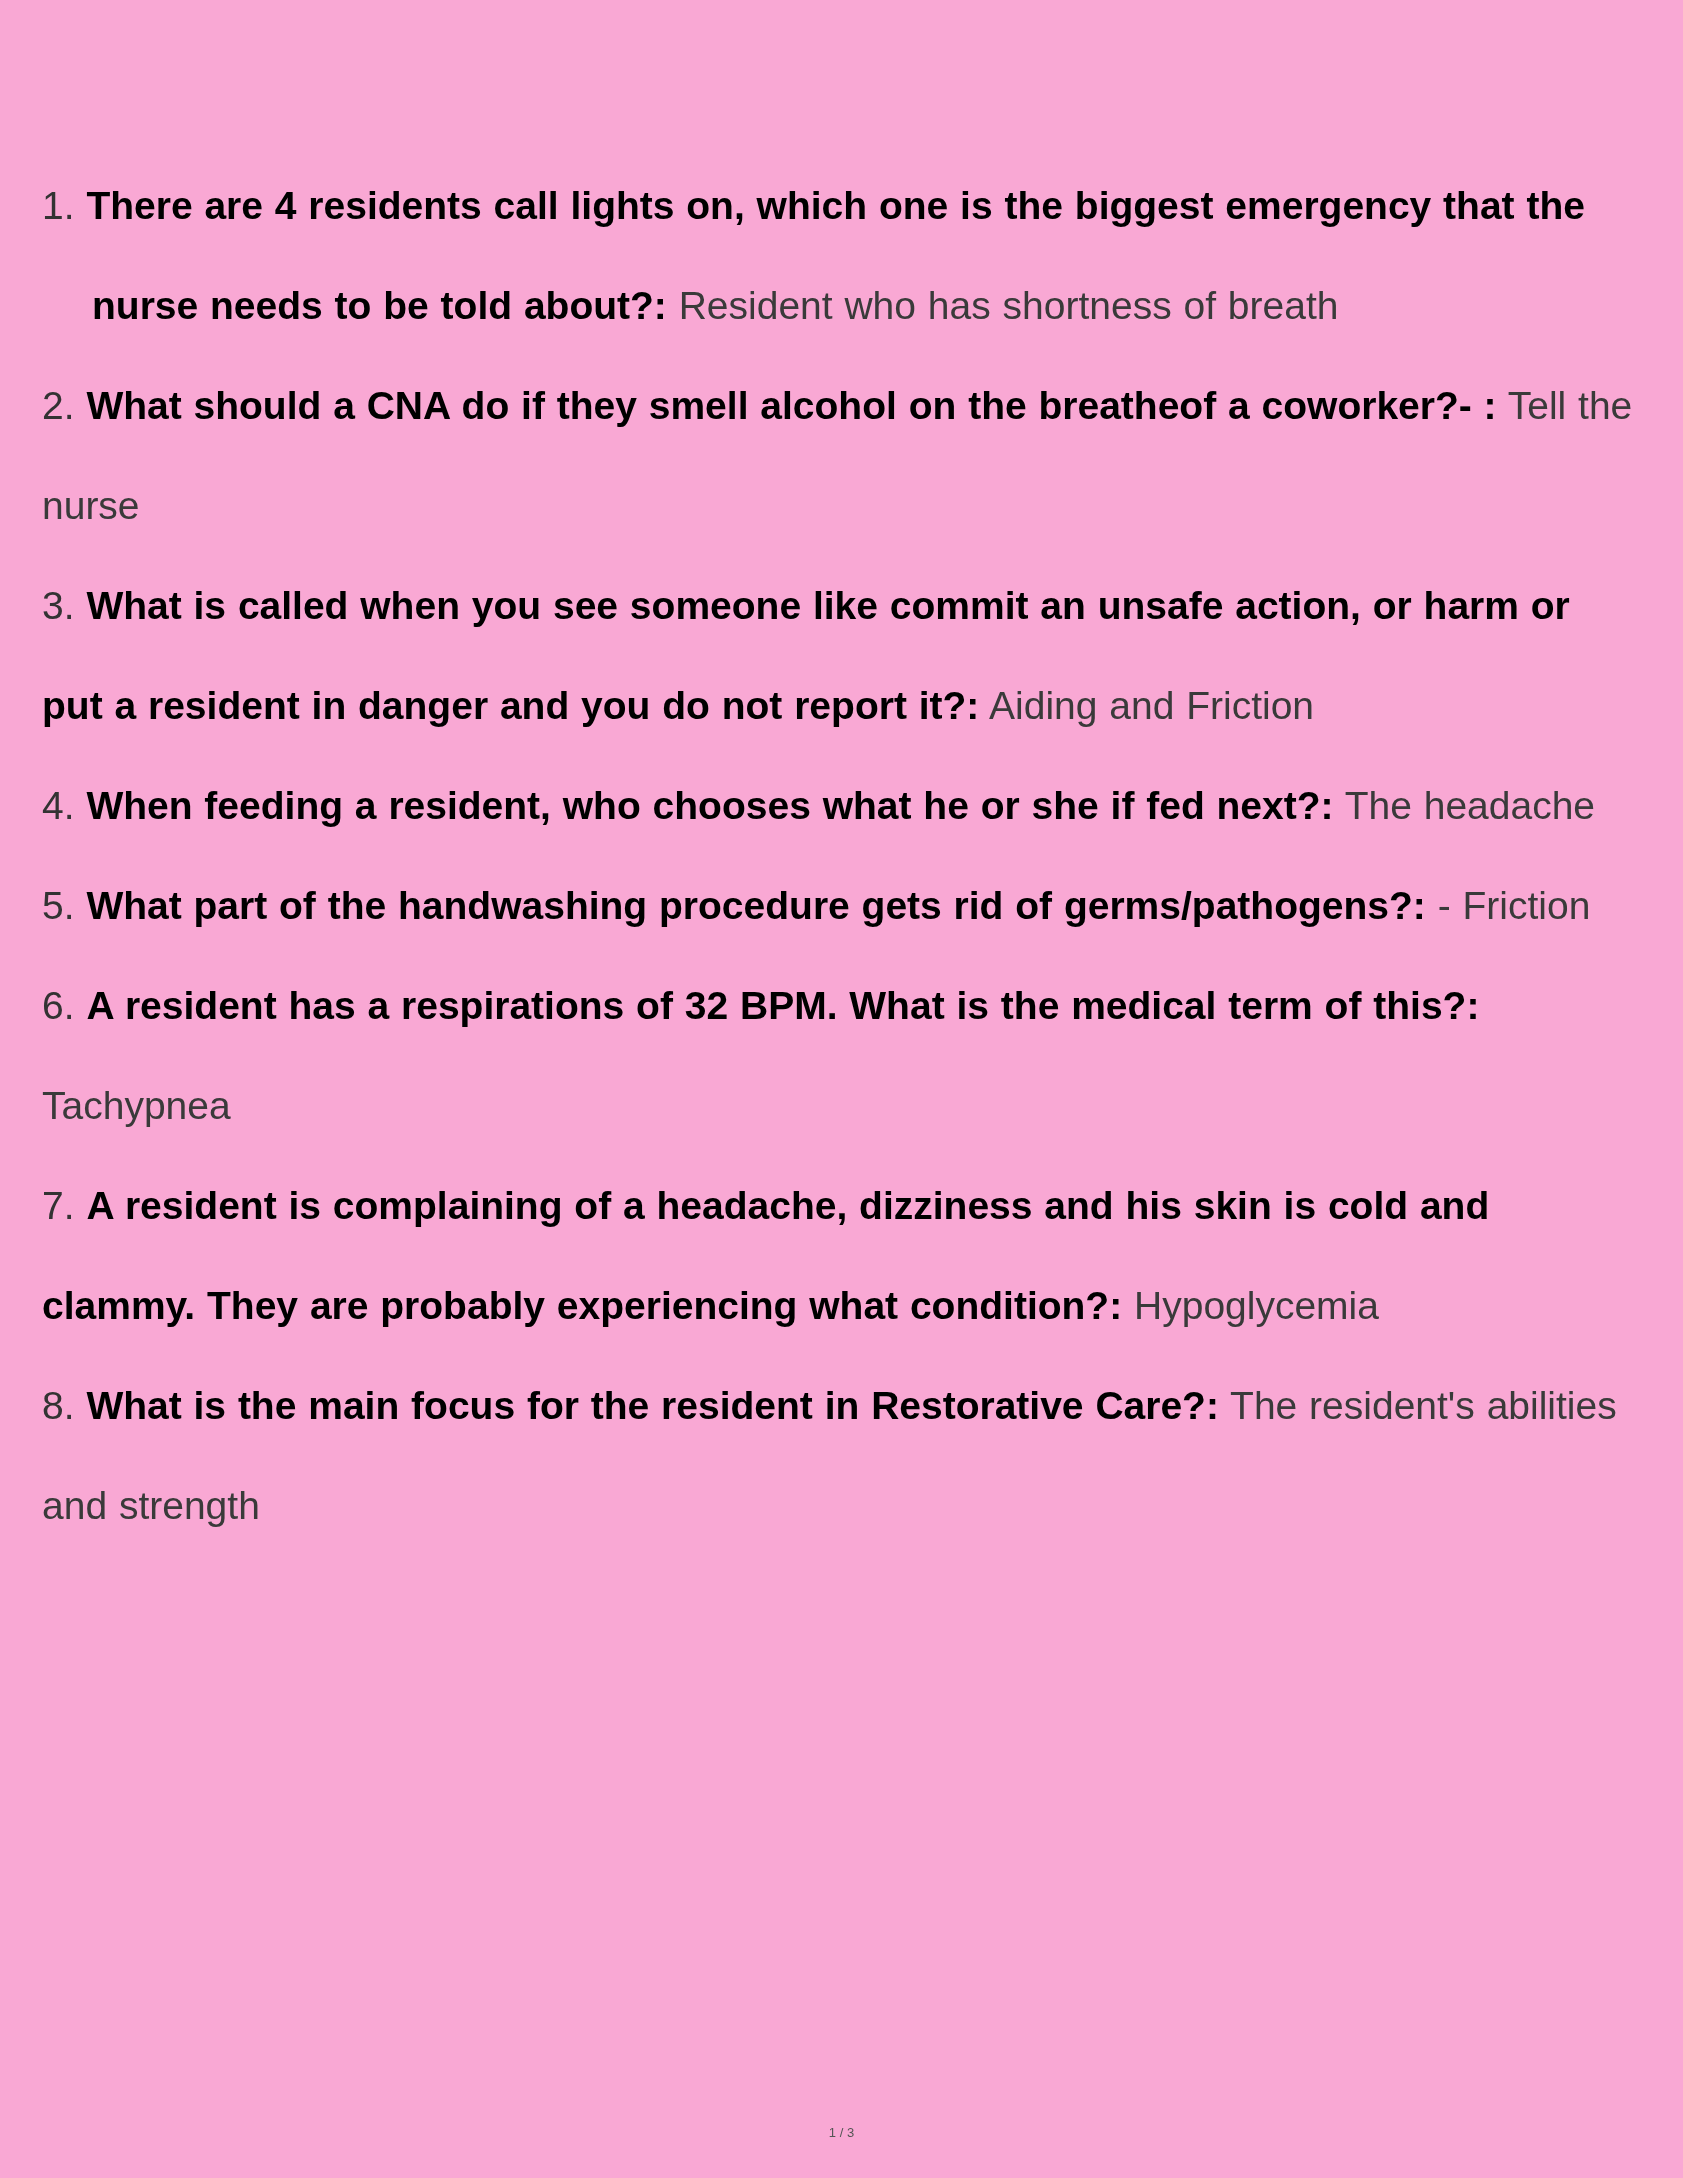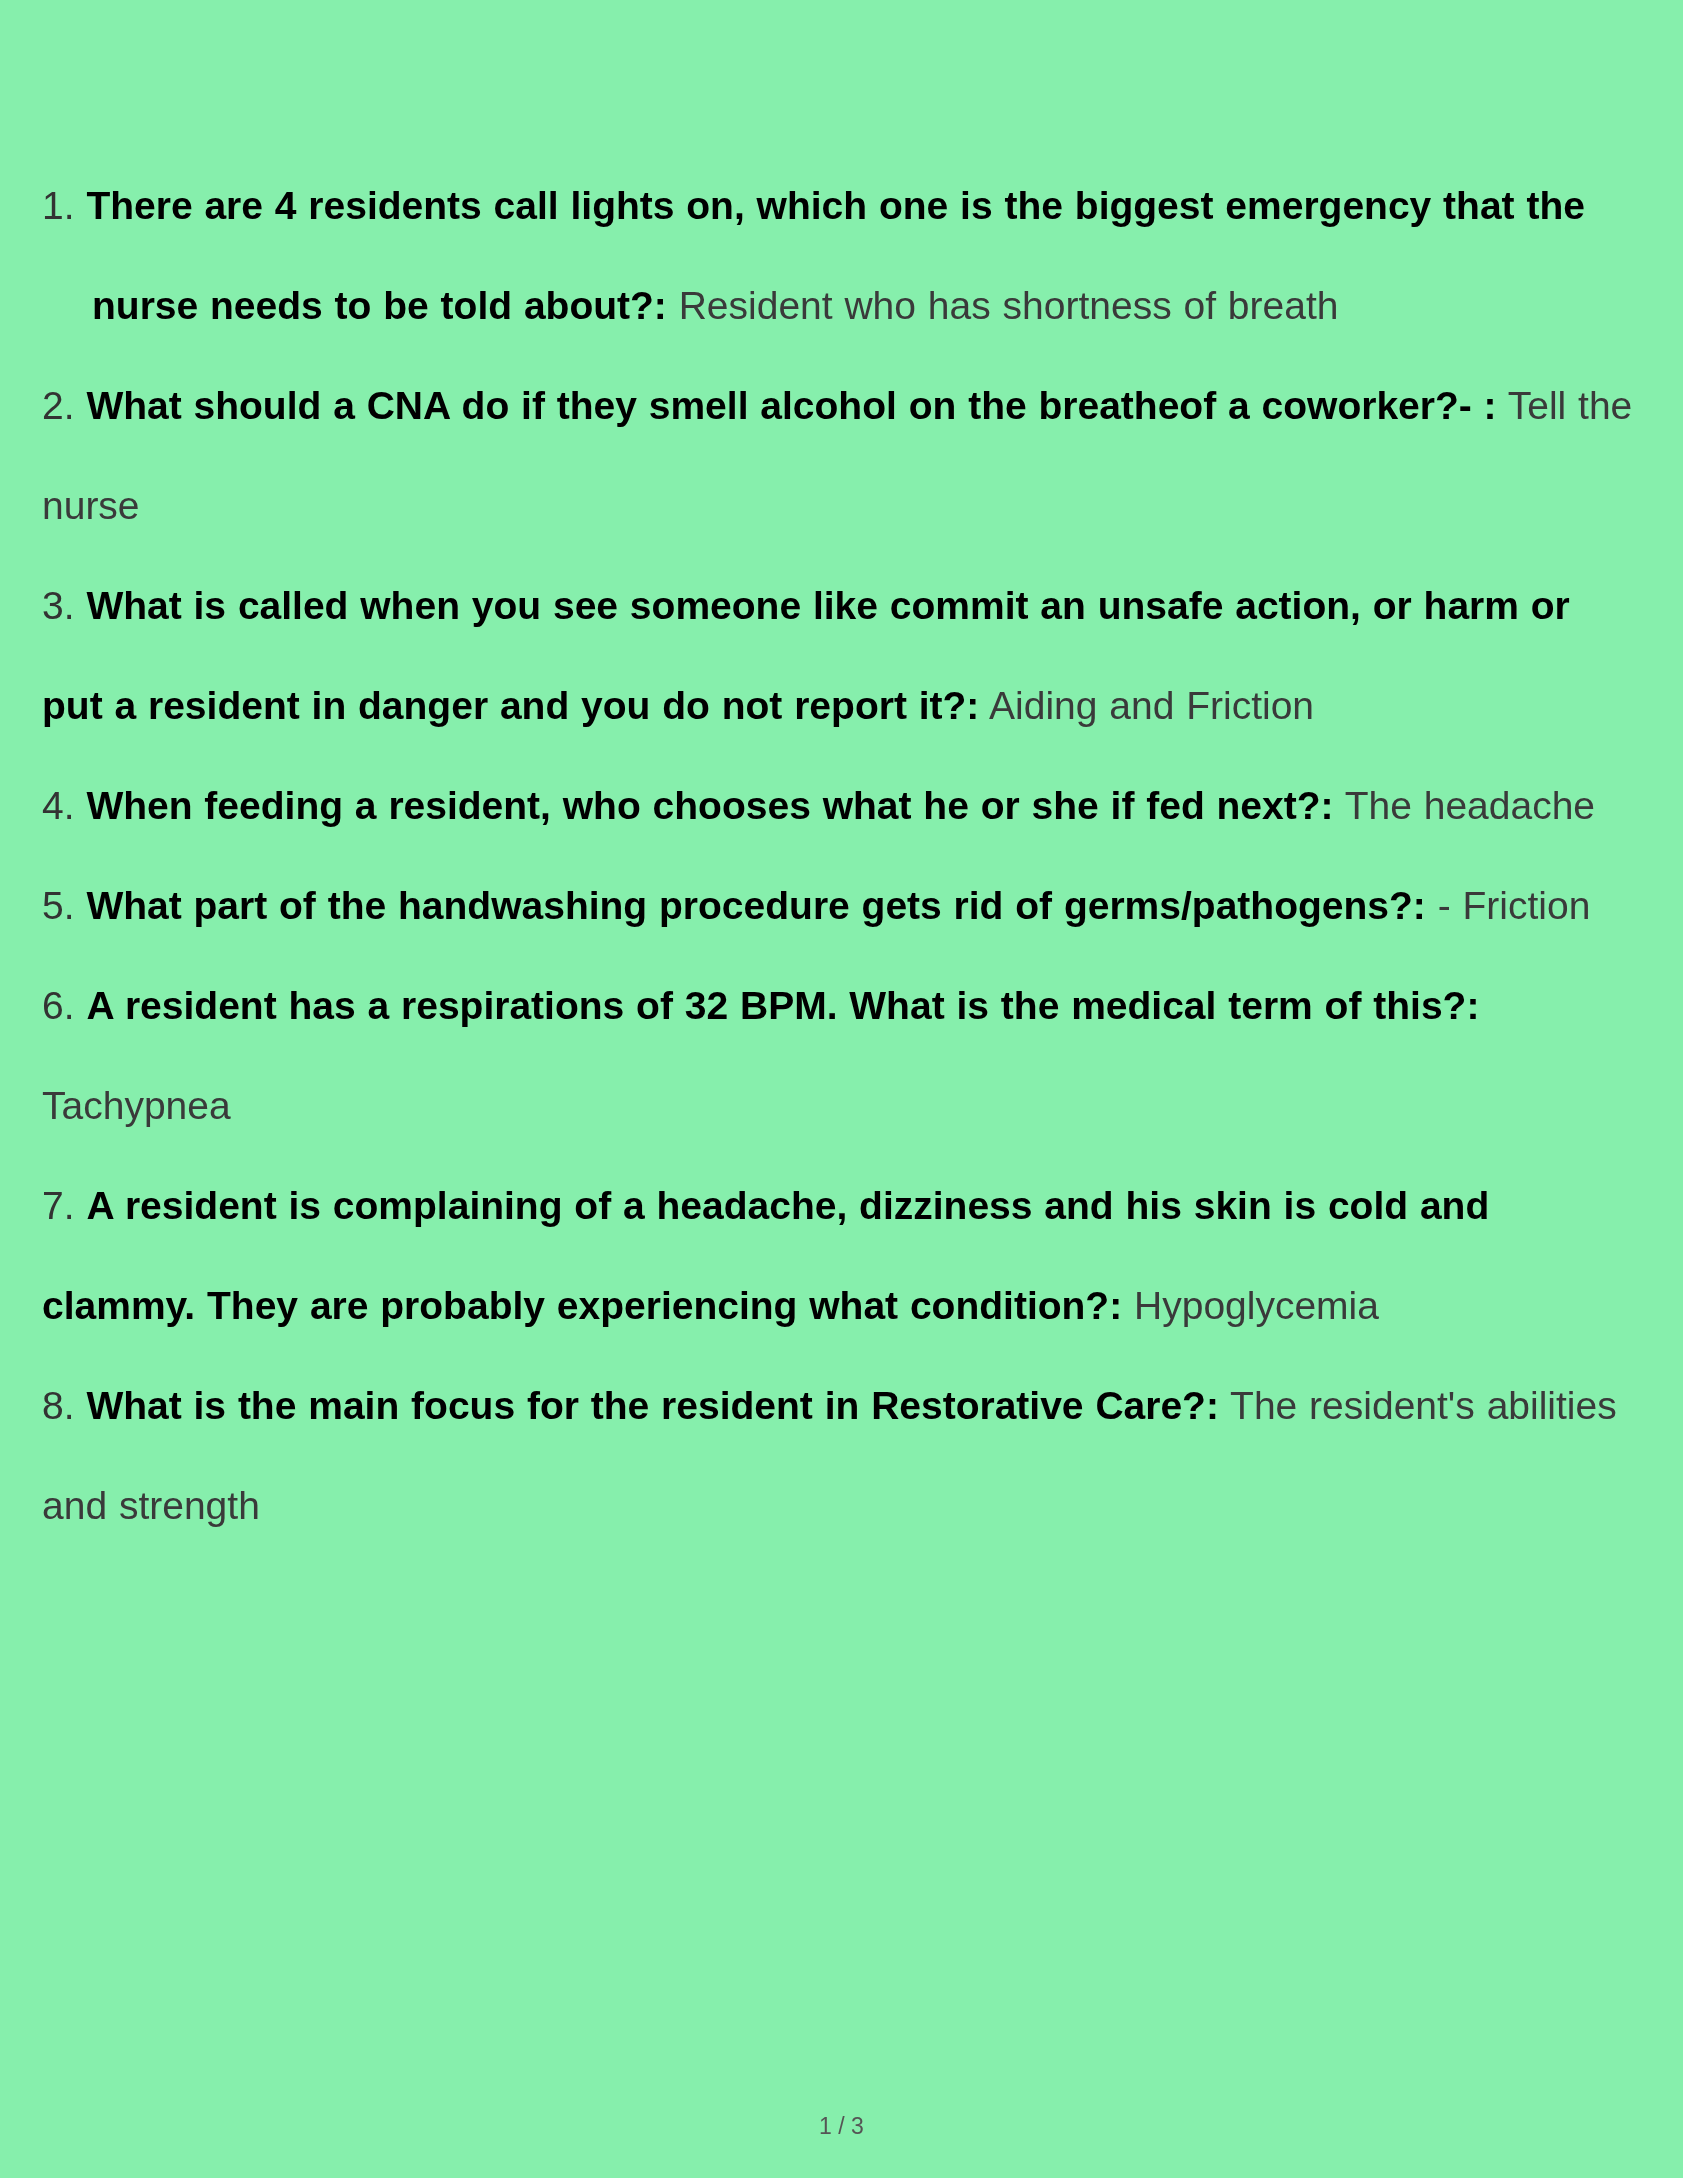--- a/index.html
+++ b/index.html
@@ -12,21 +12,21 @@
     height: 2178px;
     position: relative;
     overflow: hidden;
     font-family: "Liberation Sans", "DejaVu Sans", sans-serif;
   }
   .page {
     position: absolute;
     top: 0; left: 0;
     width: 1683px;
     height: 2178px;
-    background: #86efac;
+    background: #f9a8d4;
     box-sizing: border-box;
     padding: 156px 45px 12px 42px;
   }
   .item {
     margin: 0;
     font-size: 39px;
     line-height: 100px;
     color: #000000;
     word-spacing: 1px;
   }
@@ -46,21 +46,21 @@
   .a {
     font-weight: normal;
     color: #3a3a3a;
   }
   .footer {
     position: absolute;
     bottom: 38px;
     left: 0;
     width: 1683px;
     text-align: center;
-    font-size: 23px;
+    font-size: 13px;
     color: #555555;
   }
 </style>
 </head>
 <body>
 
 <div class="page">
 
   <p class="item hanging">
     <span class="num">1.</span>

